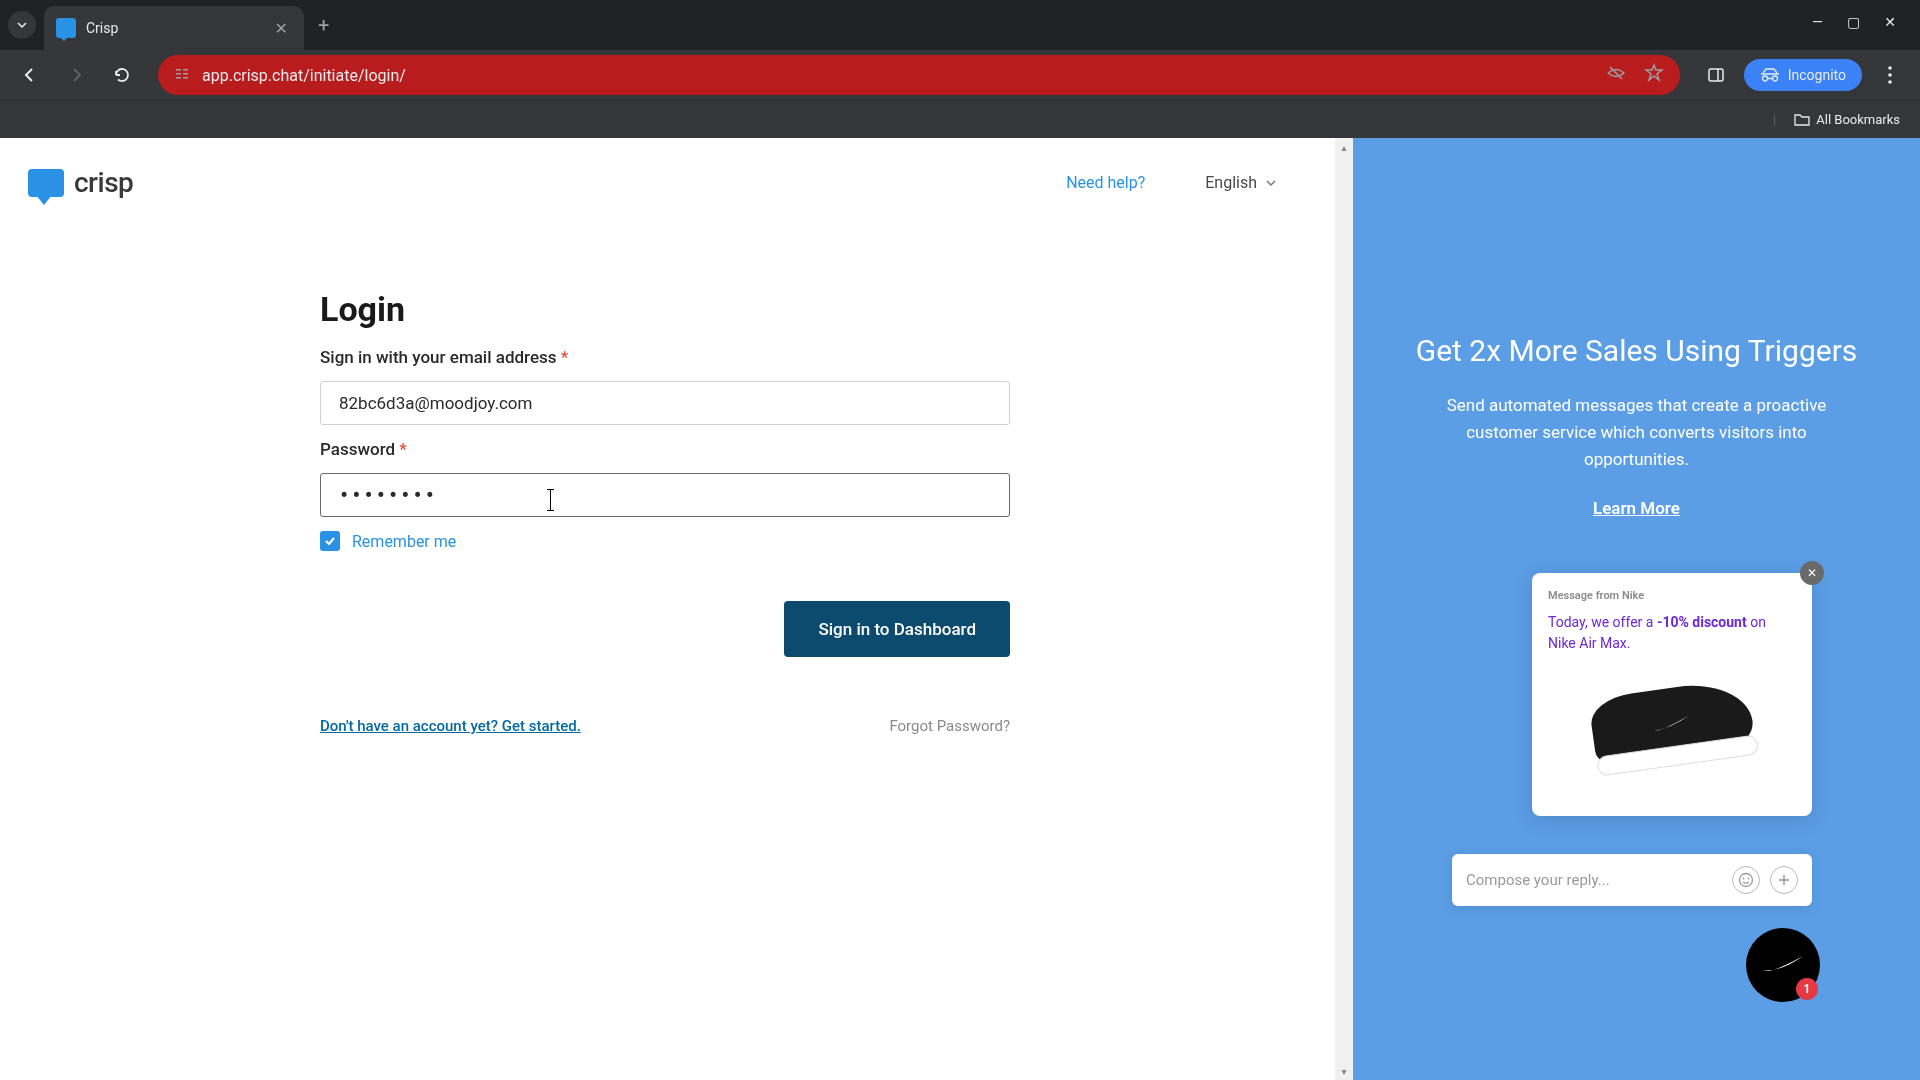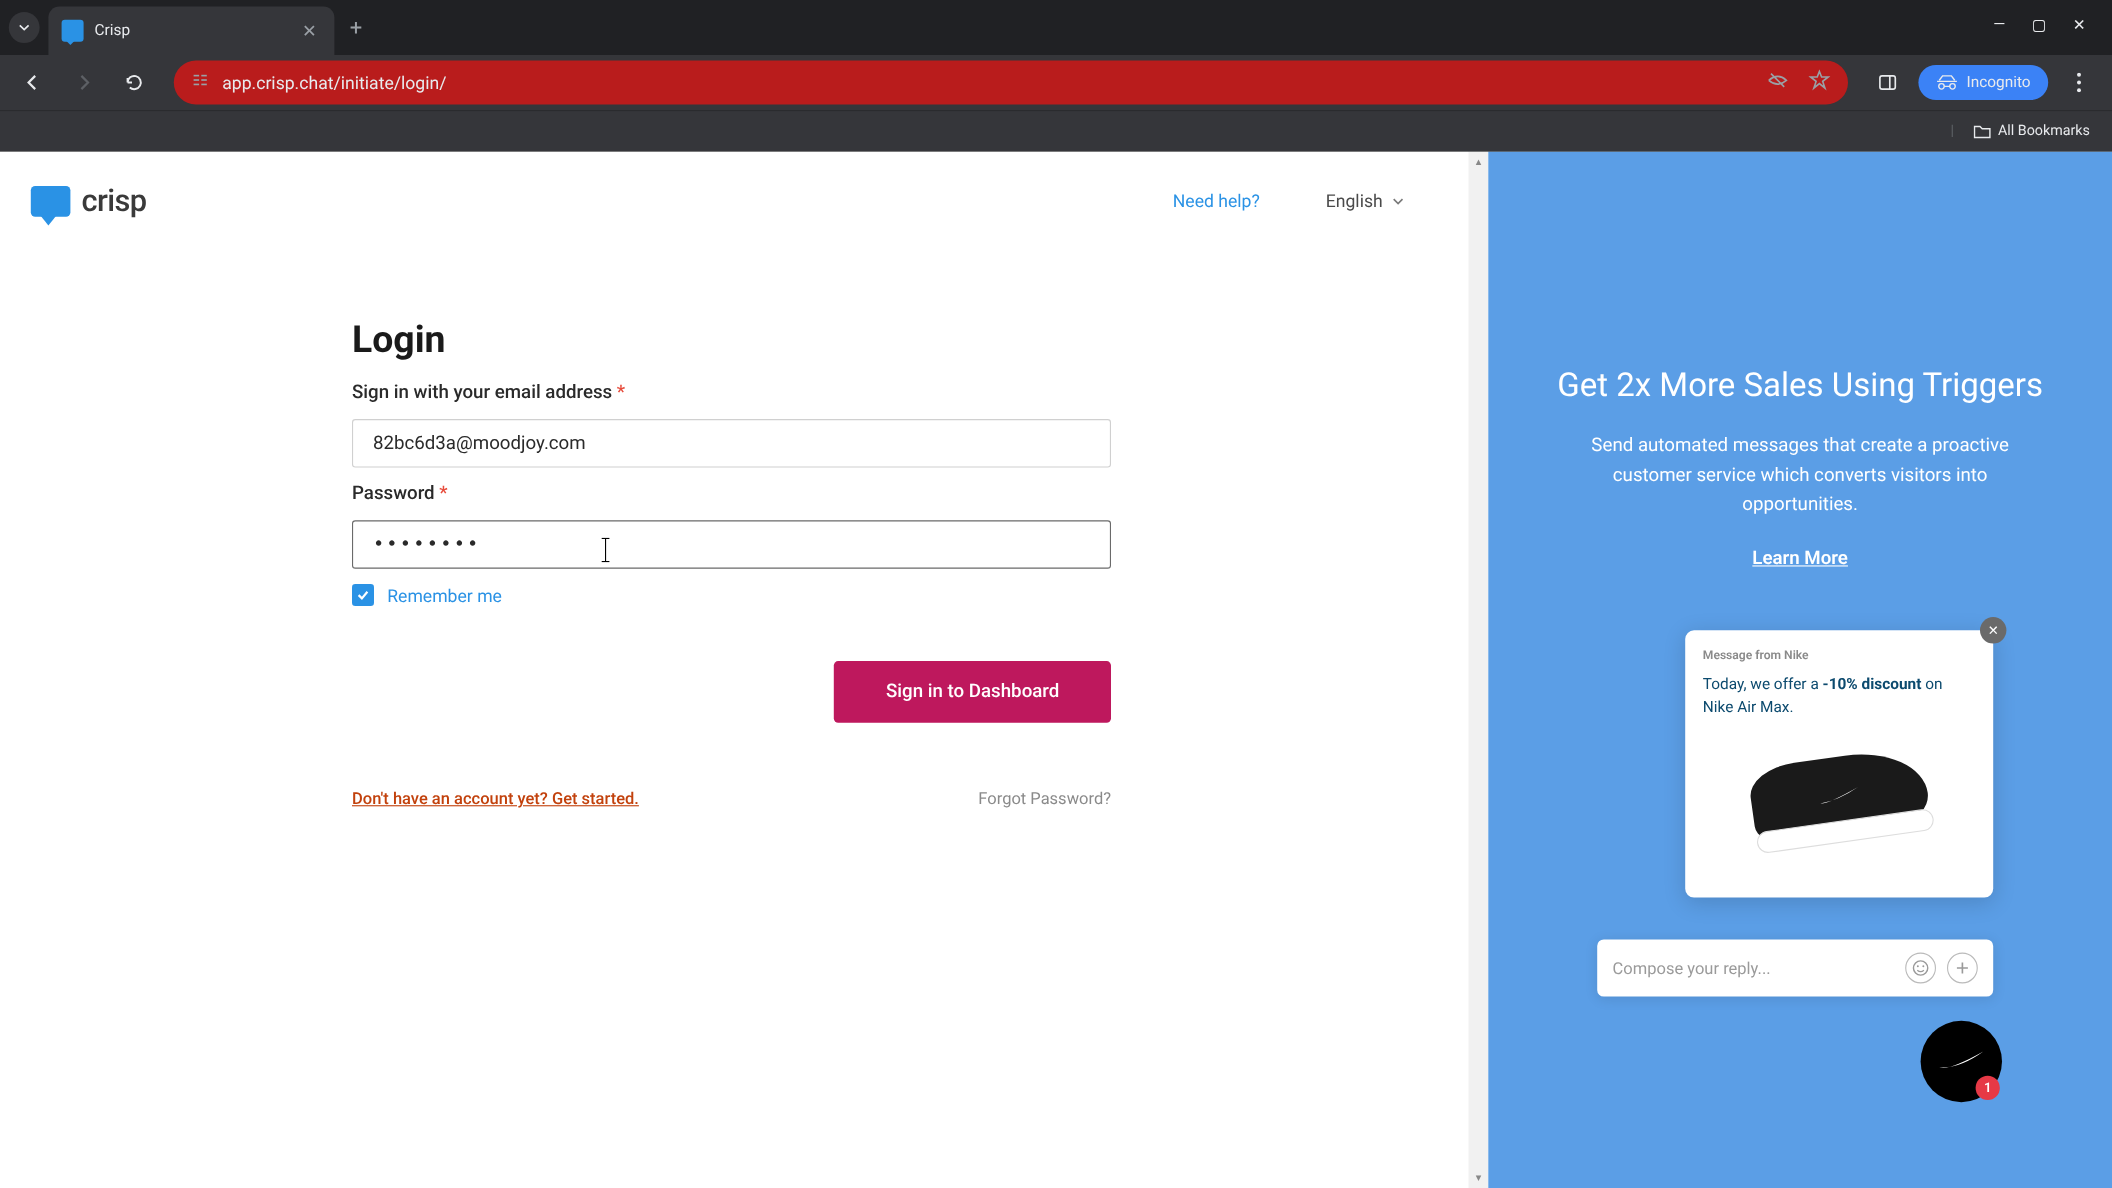--- a/index.html
+++ b/index.html
@@ -58,34 +58,34 @@
 .login-subtitle { font-size: 17px; color: #5a5a5a; margin-bottom: 50px; }
 .form-label { font-size: 17px; color: #2a2a2a; margin-bottom: 14px; display: block; font-weight: 500; }
 .required { color: #e74c3c; }
 .form-input { width: 100%; height: 44px; border: 1px solid #d0d0d0; border-radius: 3px; padding: 0 18px; font-size: 17px; color: #2a2a2a; margin-bottom: 14px; outline: none; }
 .form-input.password { letter-spacing: 2px; font-family: monospace; }
 .checkbox-row { display: flex; align-items: center; gap: 12px; margin-bottom: 50px; }
 .checkbox { width: 20px; height: 20px; background: #2a92e5; border-radius: 3px; display: flex; align-items: center; justify-content: center; cursor: pointer; }
 .checkbox svg { width: 14px; height: 14px; }
 .checkbox-label { color: #2a92e5; font-size: 16px; }
 .signin-btn-row { display: flex; justify-content: flex-end; margin-bottom: 60px; }
-.signin-btn { background: #be185d; color: #fff; border: none; border-radius: 4px; padding: 18px 47px; font-size: 17px; font-weight: 500; cursor: pointer; }
+.signin-btn { background: #0c4a6e; color: #fff; border: none; border-radius: 4px; padding: 18px 34px; font-size: 17px; font-weight: 500; cursor: pointer; }
 .bottom-links { display: flex; justify-content: space-between; font-size: 15px; }
-.signup-link { color: #c2410c; text-decoration: underline; cursor: pointer; font-weight: 500; }
+.signup-link { color: #0369a1; text-decoration: underline; cursor: pointer; font-weight: 500; }
 .forgot-link { color: #8a8a8a; cursor: pointer; }
 
 
 .promo-title { color: #fff; font-size: 30px; font-weight: 400; text-align: center; margin-top: 195px; padding: 0 40px; }
 .promo-body { color: #fff; font-size: 17px; text-align: center; margin-top: 24px; padding: 0 80px; line-height: 1.6; }
 .promo-link { color: #fff; text-decoration: underline; font-size: 17px; font-weight: 600; text-align: center; display: block; margin-top: 24px; cursor: pointer; }
 
 .chat-card { position: absolute; right: 108px; top: 435px; width: 280px; background: #fff; border-radius: 8px; box-shadow: 0 4px 20px rgba(0,0,0,0.15); padding: 16px 16px 18px 16px; }
 .chat-close { position: absolute; right: -12px; top: -12px; width: 24px; height: 24px; background: #6a6a6a; border-radius: 50%; color: #fff; display: flex; align-items: center; justify-content: center; font-size: 12px; cursor: pointer; }
 .chat-from { font-size: 11px; color: #8a8a8a; font-weight: 600; margin-bottom: 10px; }
-.chat-msg { font-size: 14px; color: #0c4a6e; line-height: 1.5; margin-bottom: 14px; }
+.chat-msg { font-size: 14px; color: #6d28d9; line-height: 1.5; margin-bottom: 14px; }
 .chat-msg strong { font-weight: 700; }
 .chat-product-img { width: 180px; height: 130px; margin: 0 auto; position: relative; }
 .shoe { position: absolute; width: 160px; height: 70px; background: #1a1a1a; border-radius: 50px 80px 40px 30px / 30px 50px 30px 20px; top: 20px; left: 10px; transform: rotate(-8deg); }
 .shoe::before { content: ''; position: absolute; bottom: -8px; left: 0; width: 160px; height: 18px; background: #fff; border: 1px solid #ddd; border-radius: 30px; }
 .shoe-swoosh { position: absolute; top: 28px; left: 60px; width: 40px; height: 16px; }
 .shoe-swoosh svg { width: 100%; height: 100%; }
 
 .compose-bar { position: absolute; right: 108px; top: 716px; width: 360px; height: 52px; background: #fff; border-radius: 6px; box-shadow: 0 2px 12px rgba(0,0,0,0.1); display: flex; align-items: center; padding: 0 14px; gap: 10px; }
 .compose-placeholder { flex: 1; color: #9a9a9a; font-size: 15px; }
 .compose-icon { width: 28px; height: 28px; border: 1.5px solid #bababa; border-radius: 50%; display: flex; align-items: center; justify-content: center; color: #8a8a8a; cursor: pointer; }

